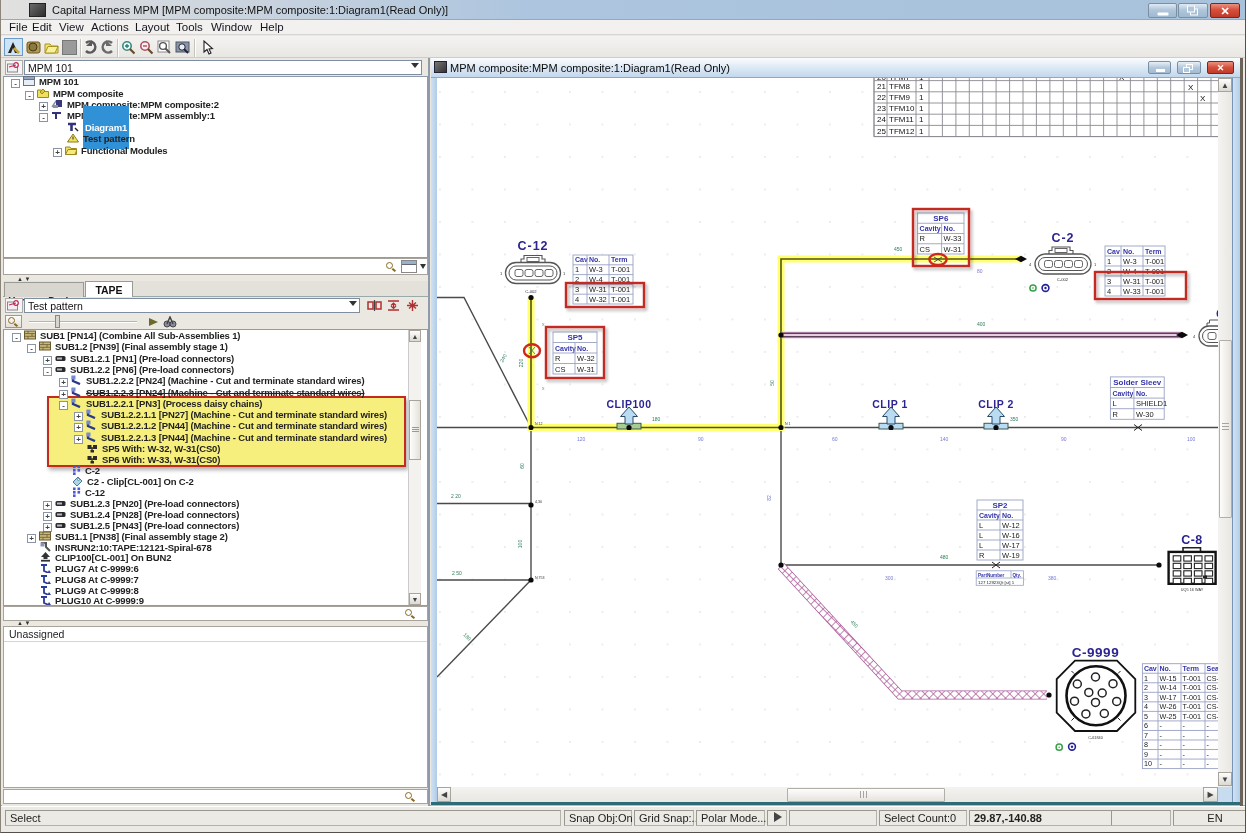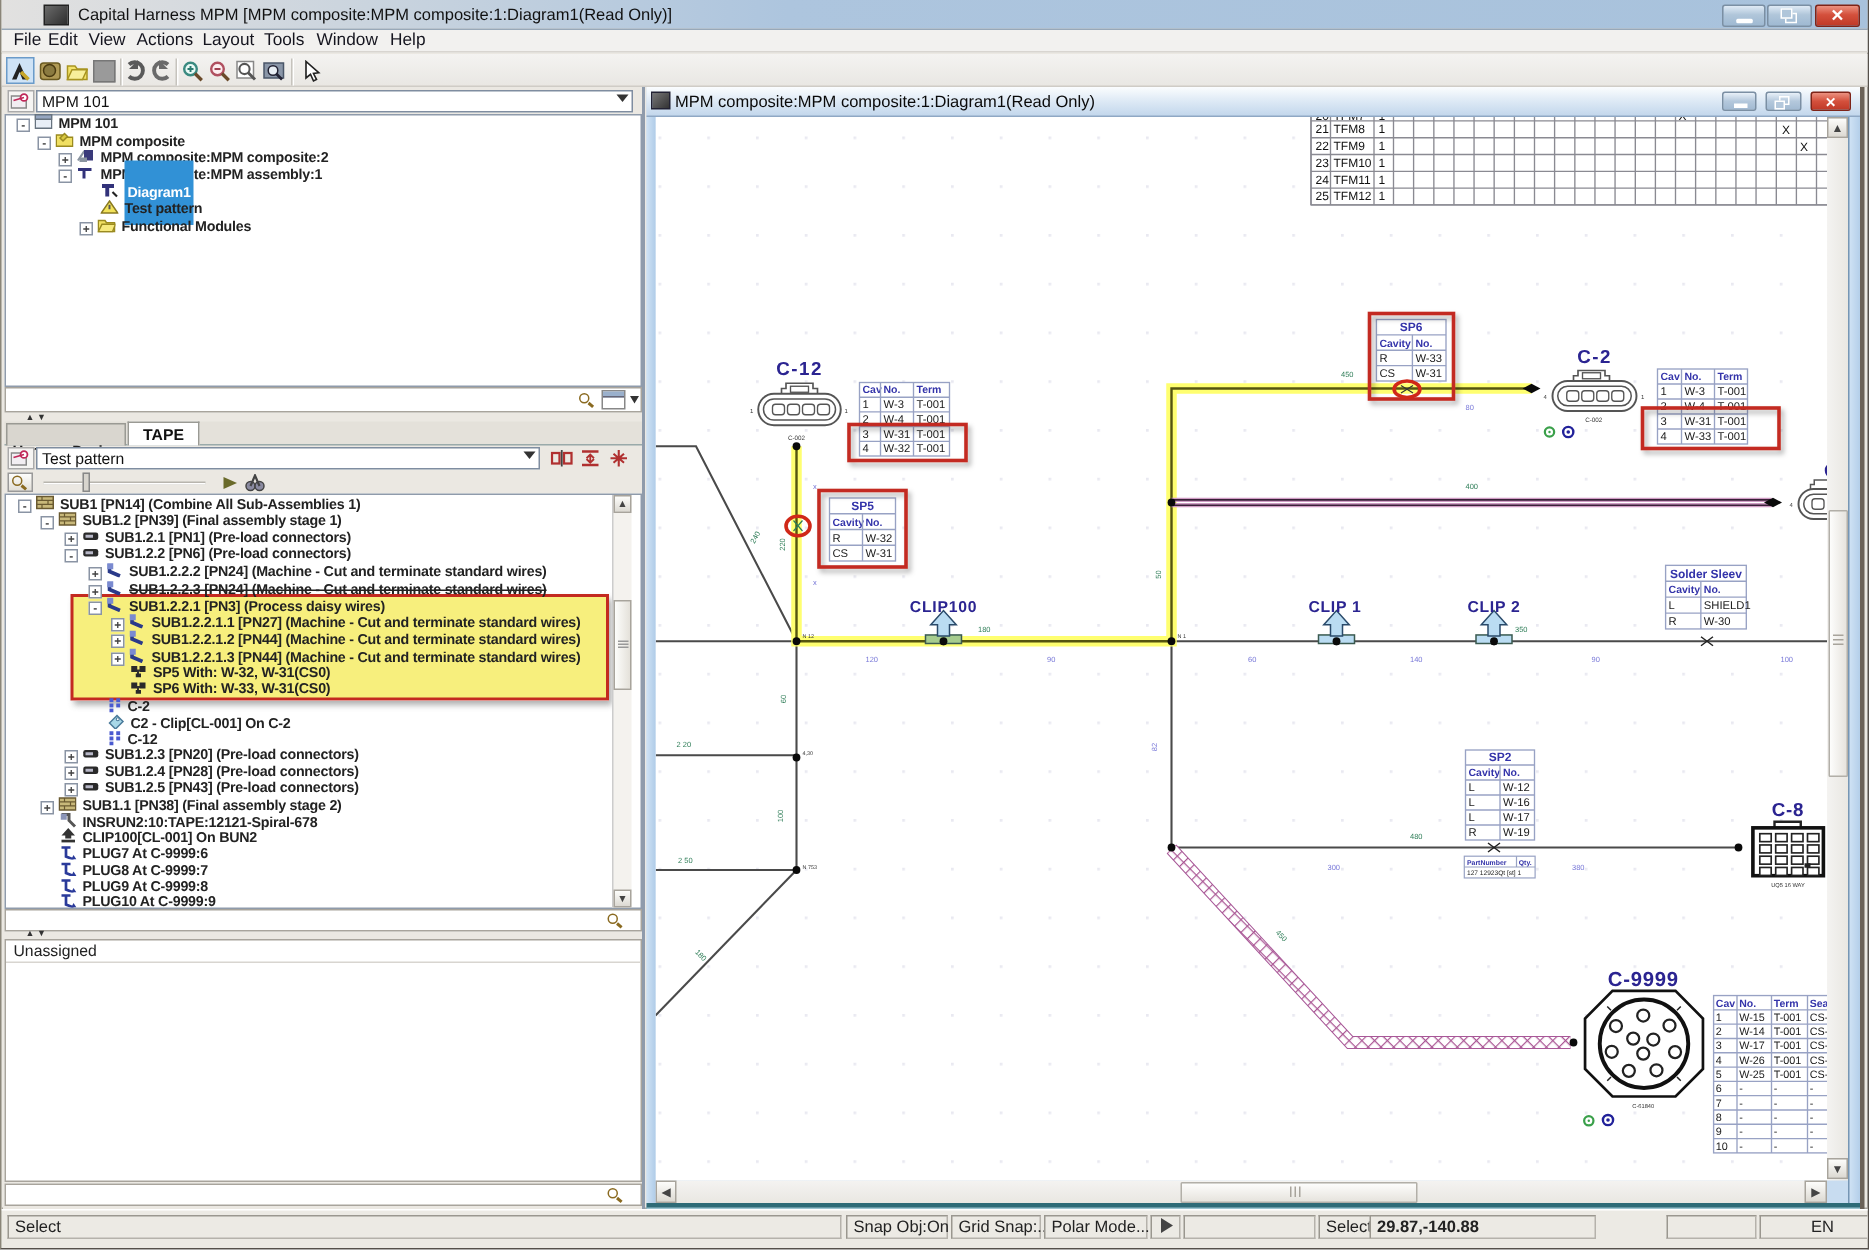--- a/index.html
+++ b/index.html
@@ -109,21 +109,21 @@
       </svg>
 </div>
 <div id="status" class="abs">
 <div class="sbox" style="left:4px;width:556px">Select</div>
 <div class="sbox" style="left:563px;width:68px">Snap Obj:On</div>
 <div class="sbox" style="left:633px;width:60px">Grid Snap:...</div>
 <div class="sbox" style="left:695px;width:69px">Polar Mode...</div>
 <div class="sbox" style="left:766px;width:20px"><span style="display:inline-block;width:0;height:0;border:5px solid transparent;border-left:8px solid #444;margin-left:2px"></span></div>
 <div class="sbox" style="left:788px;width:88px"></div>
 <div class="sbox" style="left:878px;width:88px">Select Count:0</div>
-<div class="sbox" style="left:912px;width:151px;font-weight:bold">29.87,-140.88</div>
+<div class="sbox" style="left:968px;width:151px;font-weight:bold">29.87,-140.88</div>
 <div class="sbox" style="left:1110px;width:60px"></div>
 <div class="sbox" style="left:1172px;width:84px;text-align:center">EN</div>
 </div>
 
 <div class="abs" style="left:1px;top:58px;width:428px;height:748px;background:#ebe8e2;border-right:2px solid #8f9bab"></div>
 
 <div class="abs" style="left:4px;top:60px;width:18px;height:15px;background:#f6f5f3;border:1px solid #aaa"></div>
 <svg class="abs" style="left:6px;top:62px;width:13px;height:11px" viewBox="0 0 13 11">
       <rect x="0.5" y="2" width="10" height="8" fill="#f2eef2" stroke="#888"></rect>
       <circle cx="9" cy="3" r="2.3" fill="#fff" stroke="#c02858" stroke-width="1.2"></circle>
@@ -230,21 +230,21 @@
         <path d="M2 1 v5 l7 3" stroke="#2a3a8a" stroke-width="2.4" fill="none"></path>
         <rect x="0.5" y="0.5" width="4" height="4" fill="#7a8ad0"></rect>
       </svg><span>SUB1.2.2.2 [PN24] (Machine - Cut and terminate standard wires)</span></div>
 <div class="trow" style="top:387px;left:58px"><span class="tg">+</span><svg class="tic" width="11" height="10">
         <path d="M2 1 v5 l7 3" stroke="#2a3a8a" stroke-width="2.4" fill="none"></path>
         <rect x="0.5" y="0.5" width="4" height="4" fill="#7a8ad0"></rect>
       </svg><span style="text-decoration:line-through">SUB1.2.2.3 [PN24] (Machine - Cut and terminate standard wires)</span></div>
 <div class="trow" style="top:398px;left:58px"><span class="tg">-</span><svg class="tic" width="11" height="10">
         <path d="M2 1 v5 l7 3" stroke="#2a3a8a" stroke-width="2.4" fill="none"></path>
         <rect x="0.5" y="0.5" width="4" height="4" fill="#7a8ad0"></rect>
-      </svg><span>SUB1.2.2.1 [PN3] (Process daisy wires)</span></div>
+      </svg><span>SUB1.2.2.1 [PN3] (Process daisy chains)</span></div>
 <div class="trow" style="top:409px;left:73px"><span class="tg">+</span><svg class="tic" width="11" height="10">
         <path d="M2 1 v5 l7 3" stroke="#2a3a8a" stroke-width="2.4" fill="none"></path>
         <rect x="0.5" y="0.5" width="4" height="4" fill="#7a8ad0"></rect>
       </svg><span>SUB1.2.2.1.1 [PN27] (Machine - Cut and terminate standard wires)</span></div>
 <div class="trow" style="top:420px;left:73px"><span class="tg">+</span><svg class="tic" width="11" height="10">
         <path d="M2 1 v5 l7 3" stroke="#2a3a8a" stroke-width="2.4" fill="none"></path>
         <rect x="0.5" y="0.5" width="4" height="4" fill="#7a8ad0"></rect>
       </svg><span>SUB1.2.2.1.2 [PN44] (Machine - Cut and terminate standard wires)</span></div>
 <div class="trow" style="top:432px;left:73px"><span class="tg">+</span><svg class="tic" width="11" height="10">
         <path d="M2 1 v5 l7 3" stroke="#2a3a8a" stroke-width="2.4" fill="none"></path>

